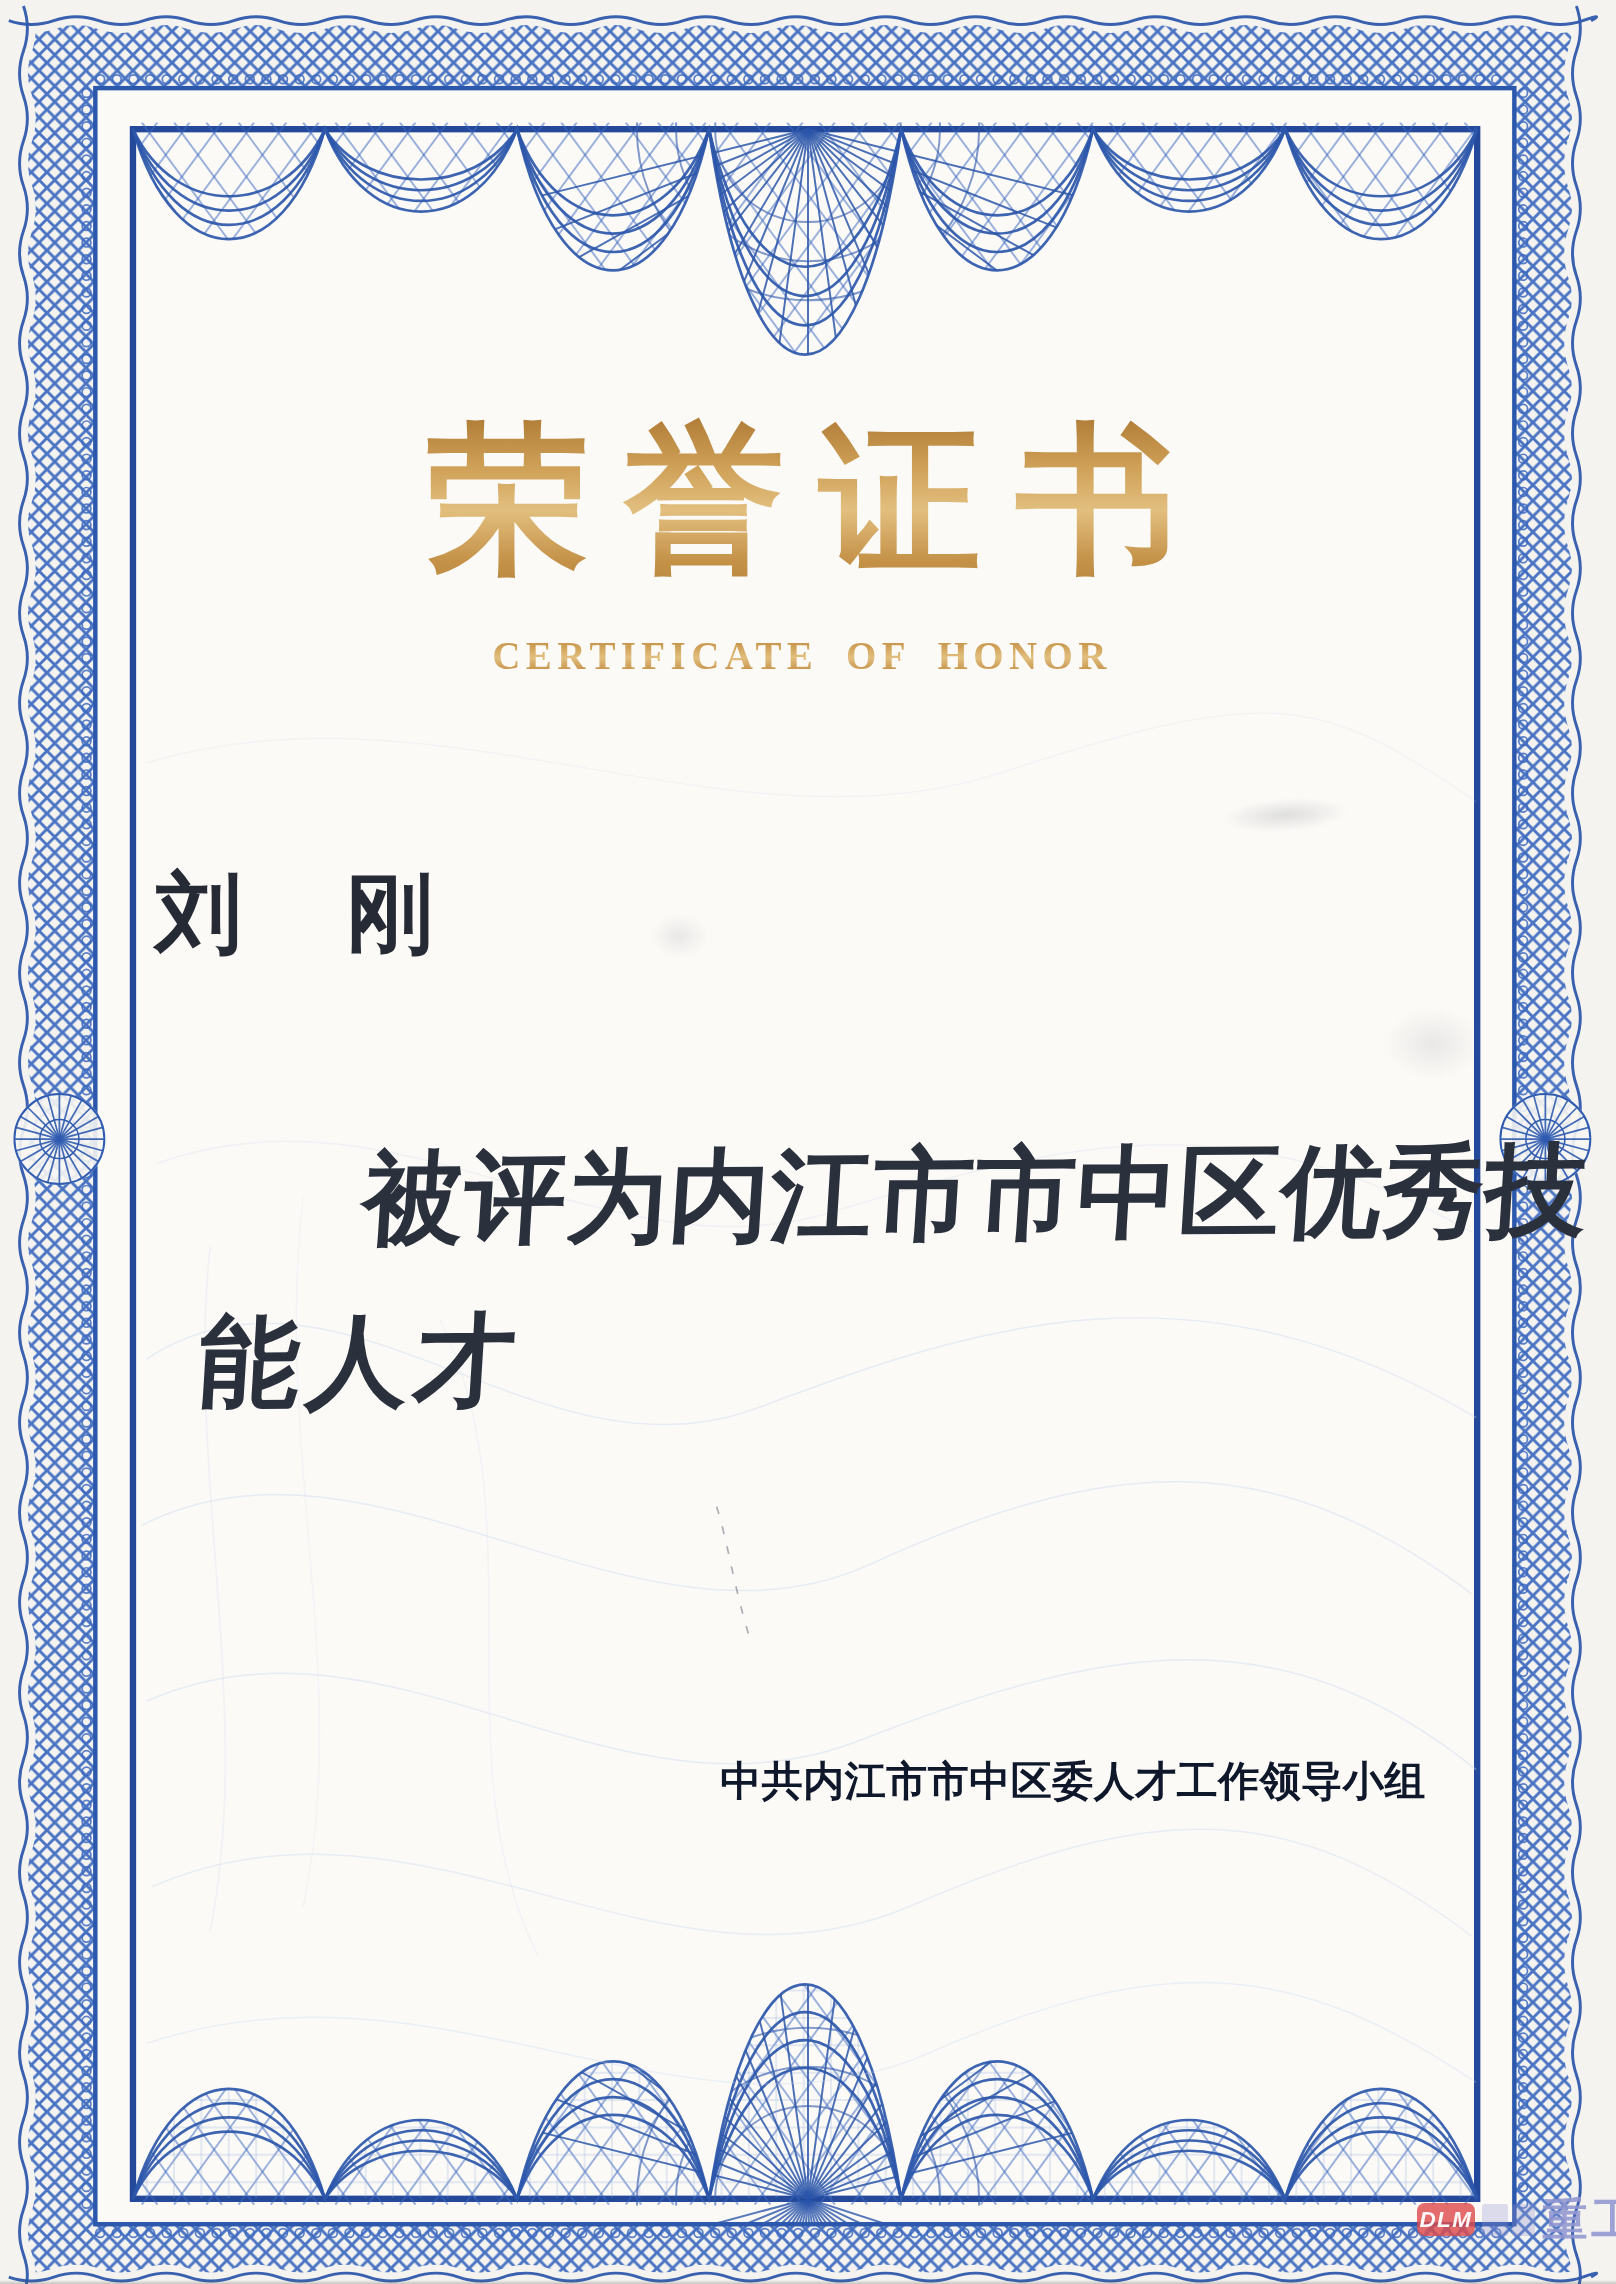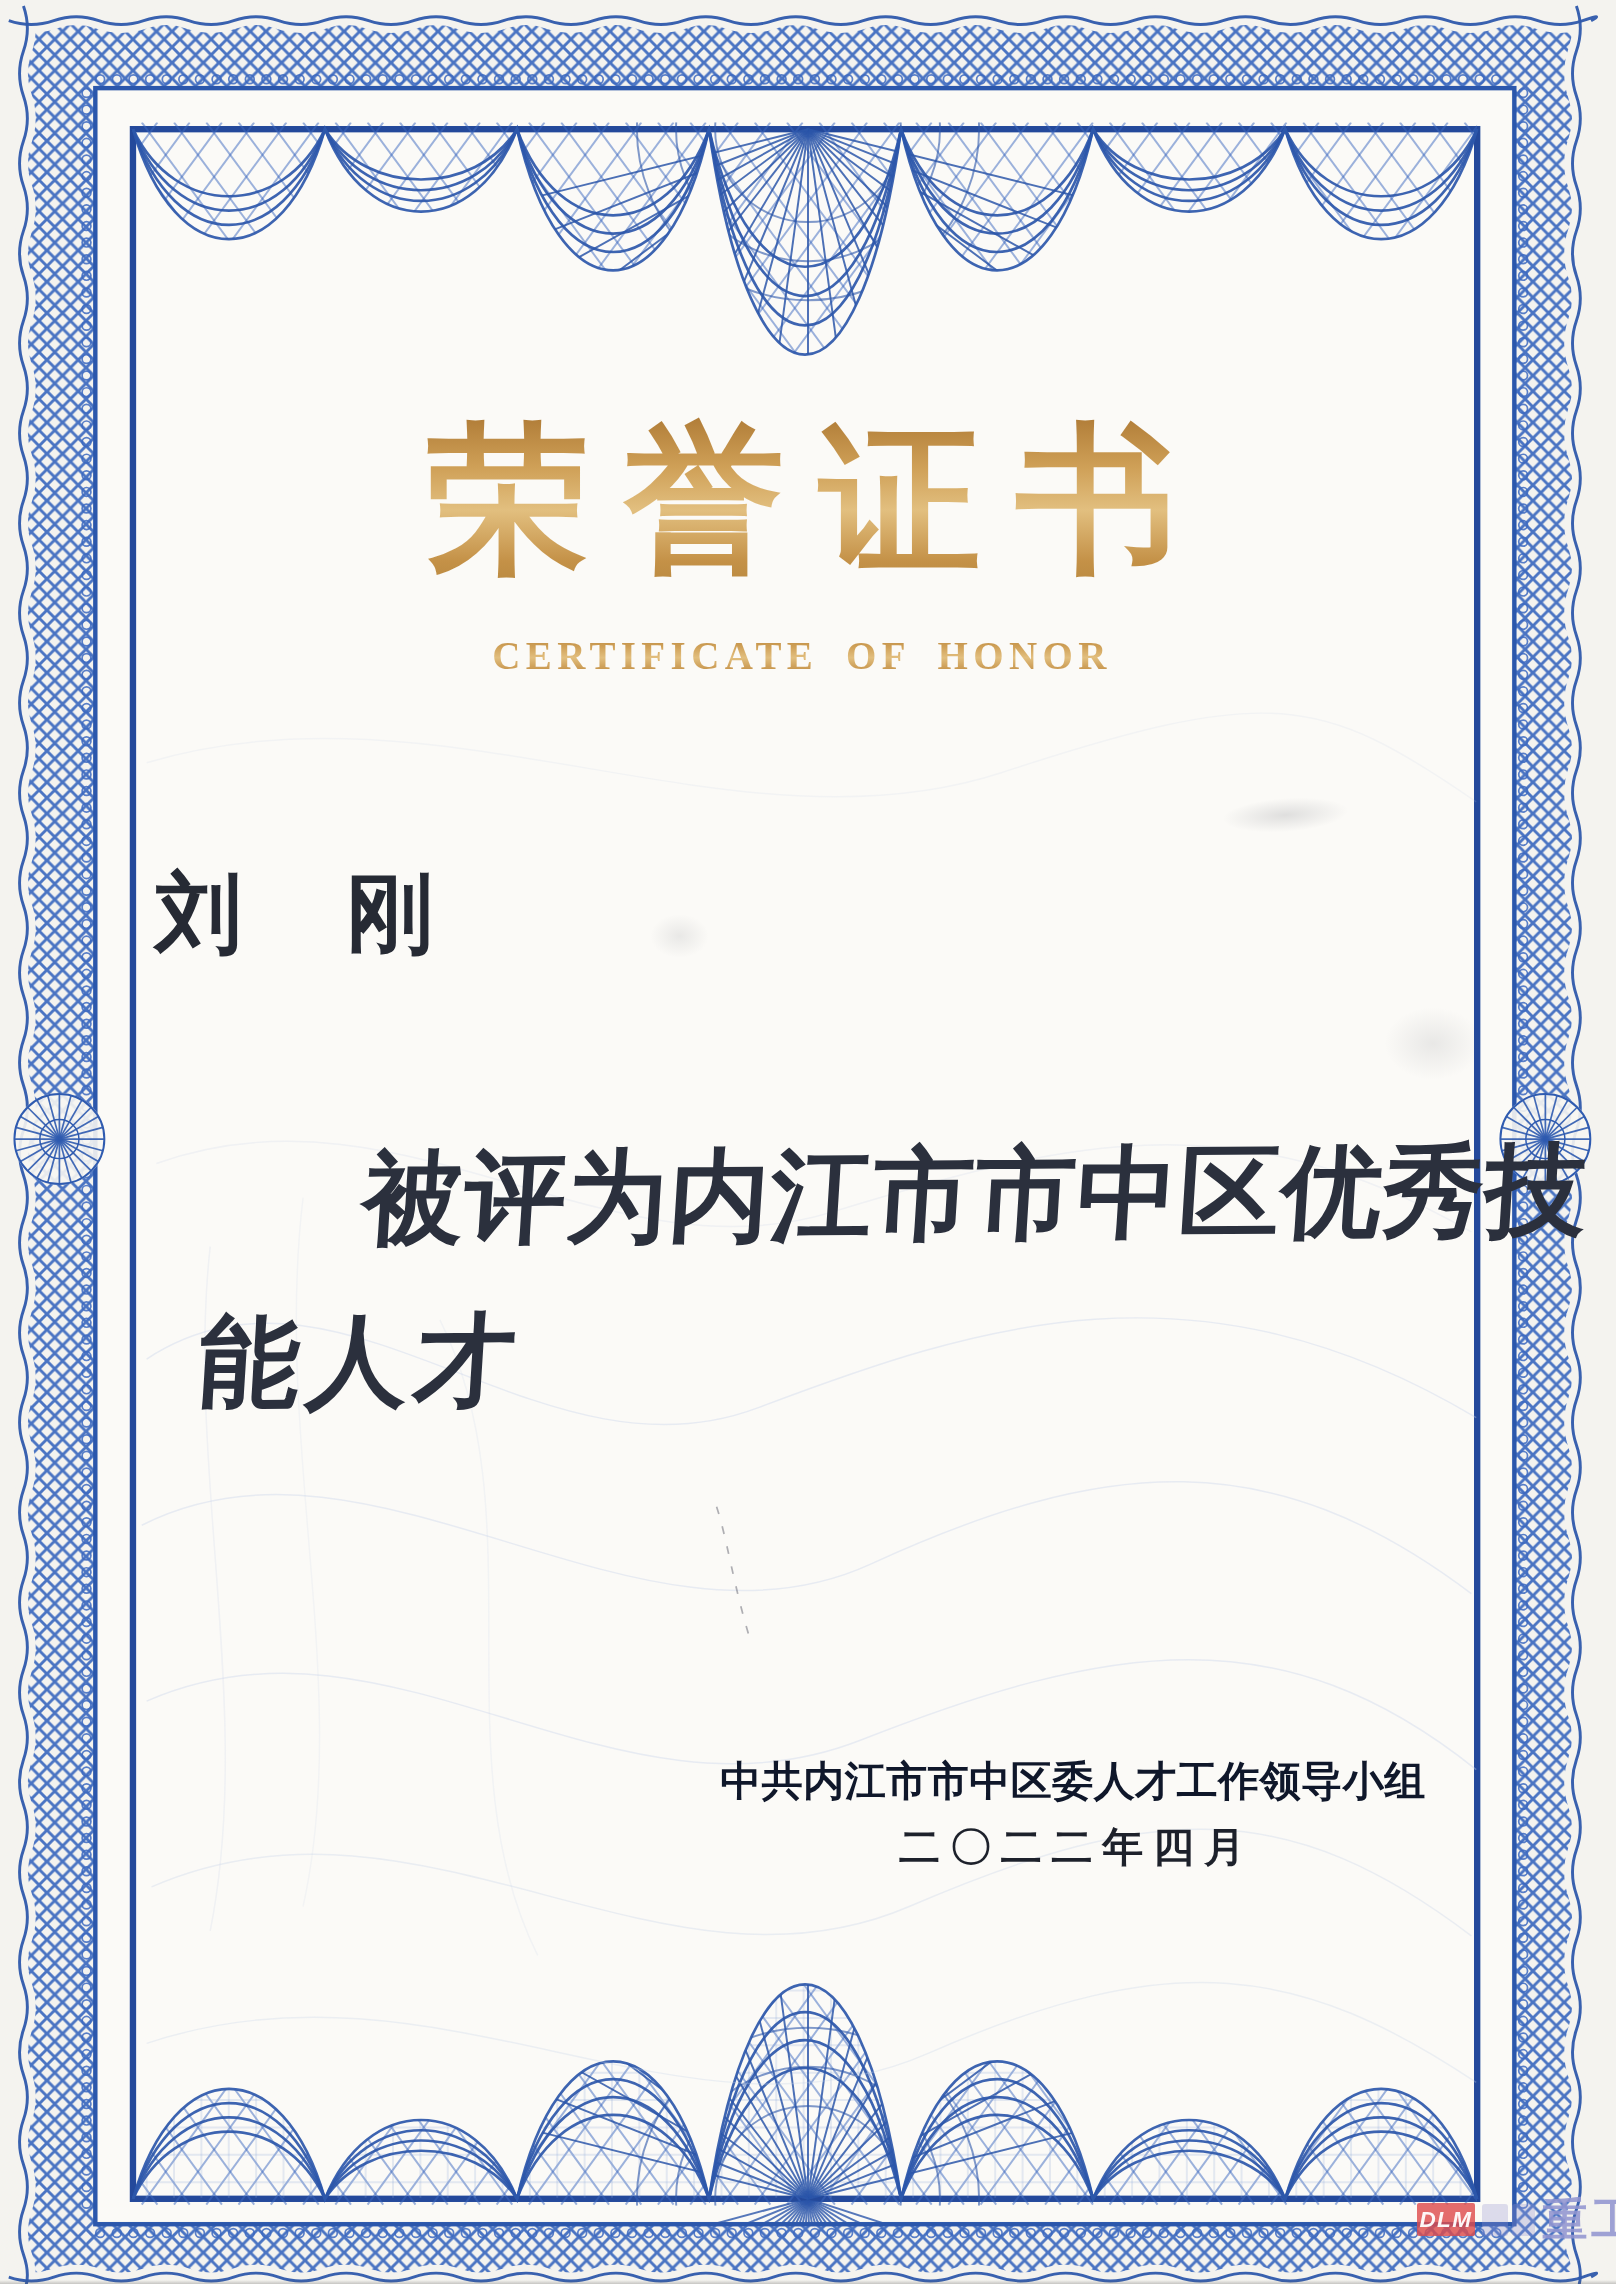--- a/index.html
+++ b/index.html
@@ -77,21 +77,21 @@
     background:radial-gradient(ellipse at center, rgba(110,112,120,.20), rgba(110,112,120,0) 70%);
     transform:rotate(-4deg);}
   .smudge.s2{left:1384px;top:1007px;width:98px;height:73px;
     background:radial-gradient(ellipse at center, rgba(120,122,128,.14), rgba(120,122,128,0) 70%);}
   .smudge.s3{left:650px;top:914px;width:59px;height:44px;
     background:radial-gradient(ellipse at center, rgba(100,102,110,.12), rgba(100,102,110,0) 70%);}
 
   
   .wm{position:absolute;left:1417px;top:2197px;display:flex;align-items:center;pointer-events:none;}
   .wm-logo{
-    width:58px;height:33px;border-radius:2px;
+    width:58px;height:33px;border-radius:8px;
     background:rgba(222,77,77,.82);
     display:flex;align-items:center;justify-content:center;
     font-family:"Liberation Sans", sans-serif;font-weight:700;font-style:italic;
     font-size:22.5px;letter-spacing:1.5px;color:rgba(255,255,255,.95);
   }
   .wm-ghost{width:26.4px;height:32px;margin-left:6.8px;border-radius:2.9px;
     background:rgba(148,150,210,.30);}
   .wm-ghost.g2{width:22.5px;margin-left:3.9px;}
   .wm-company{
     margin-left:7.8px;
@@ -1029,21 +1029,20 @@
 
   <div class="name-row">
     <span class="name-char">刘</span>
     <span class="name-char given">刚</span>
   </div>
 
   <div class="body-line l1">被评为内江市市中区优秀技</div>
   <div class="body-line l2">能人才</div>
 
   <div class="issuer">中共内江市市中区委人才工作领导小组</div>
-  <div class="issue-date">二〇二二年四月</div>
 
   <div class="smudge s1"></div>
   <div class="smudge s2"></div>
   <div class="smudge s3"></div>
 
   <div class="wm">
     <div class="wm-logo">DLM</div>
     <div class="wm-ghost"></div>
     <div class="wm-ghost g2"></div>
     <div class="wm-company">重工</div>

